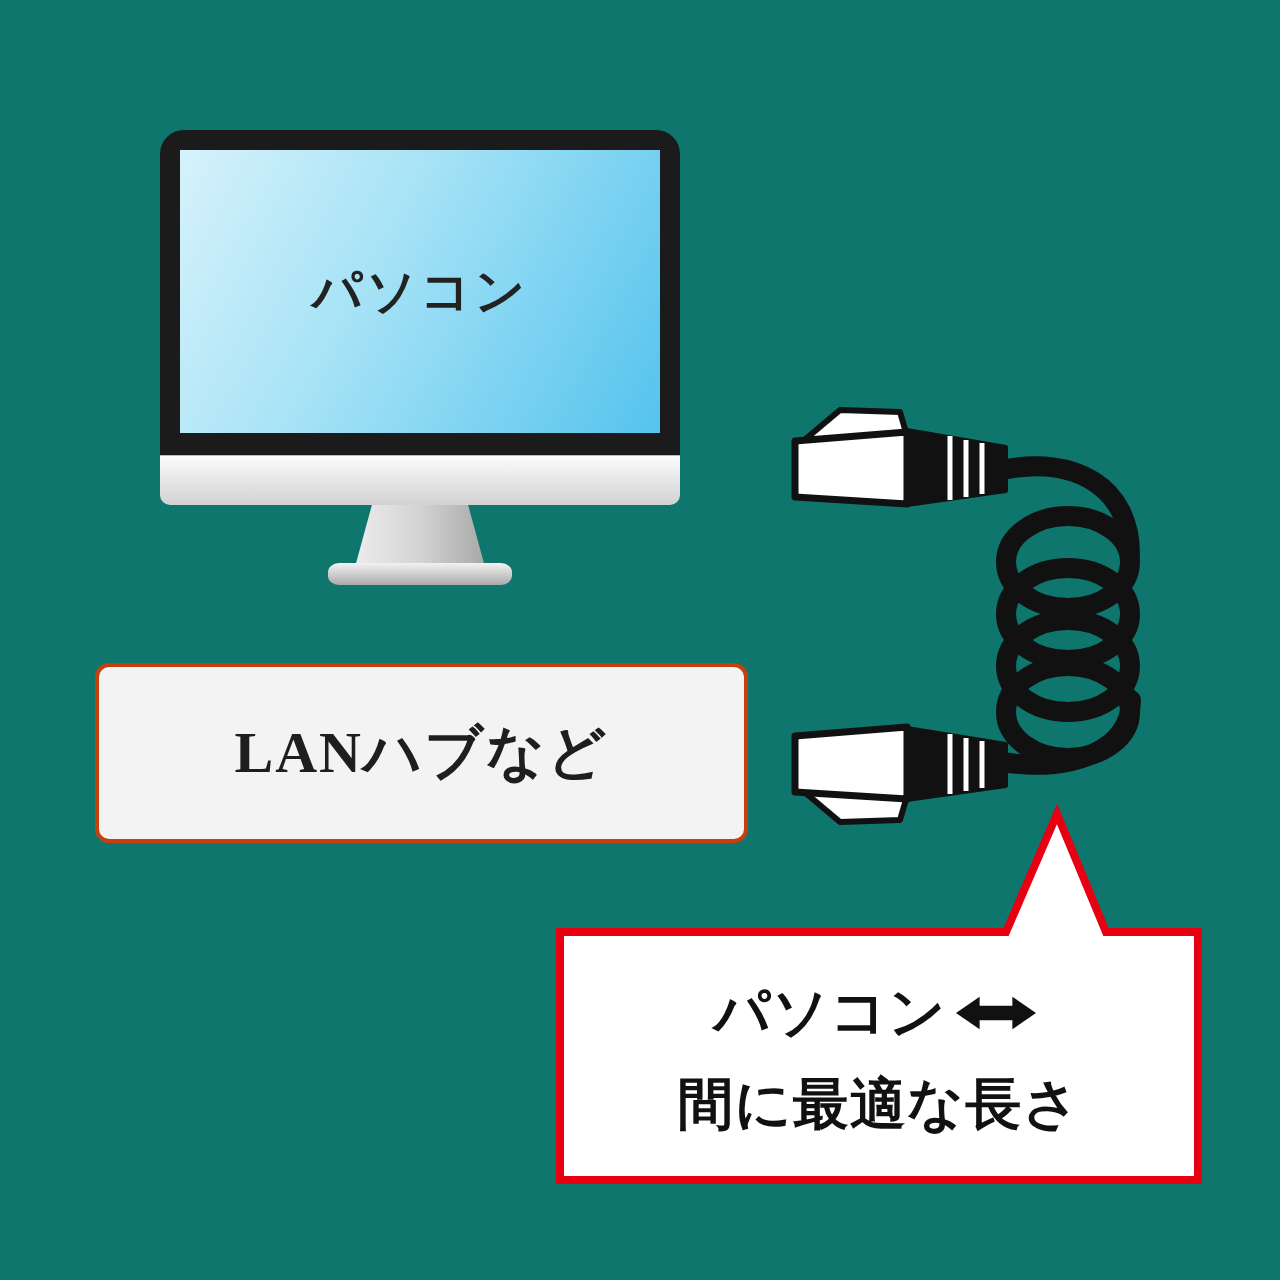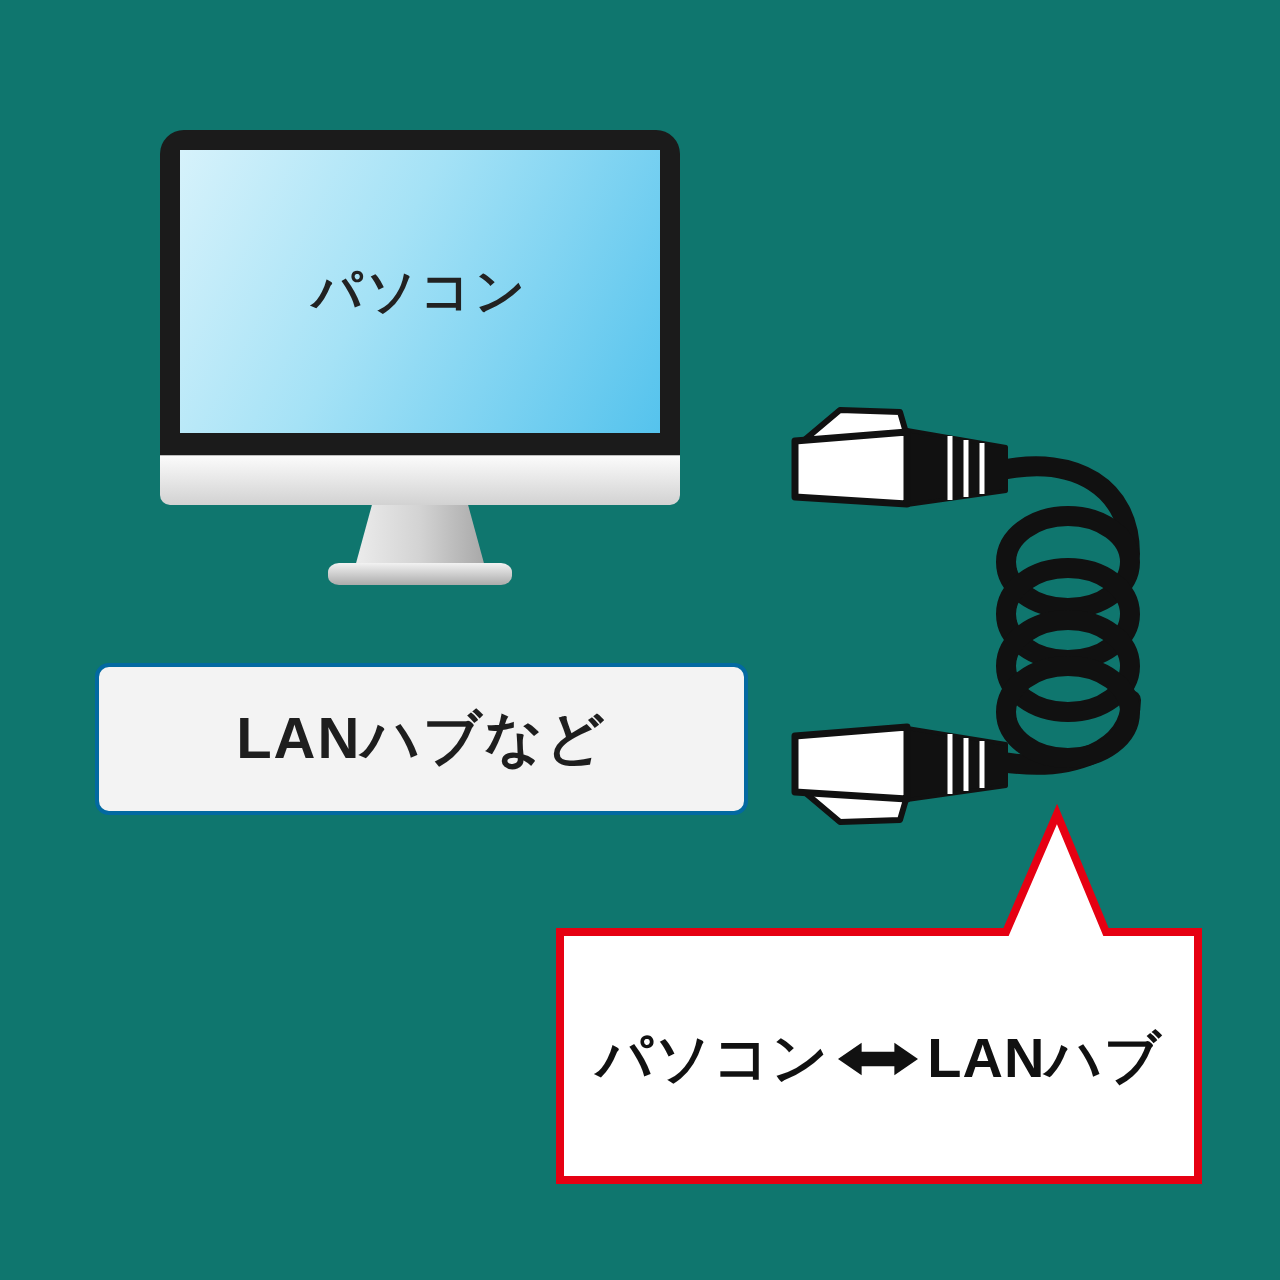--- a/index.html
+++ b/index.html
@@ -39,25 +39,25 @@
     clip-path:polygon(13% 0, 87% 0, 100% 100%, 0 100%);
   }
   .monitor-base {
     position:absolute; left:168px; top:433px; width:184px; height:22px;
     background:linear-gradient(#f2f2f2,#ababab);
     border-radius:11px / 9px;
   }
 
   
   .hub {
-    position:absolute; left:95px; top:663px; width:653px; height:152px;
+    position:absolute; left:95px; top:663px; width:653px; height:180px;
     background:#f3f3f3;
-    border:4px solid #0369a1;
+    border:4px solid #c2410c;
     border-radius:14px;
-    display:flex; align-items:center; justify-content:center;
+    display:flex; align-items:center; justify-content:center;font-family:Liberation Serif, serif;
   }
   .hub .hub-label { font-size:58px; font-weight:bold; color:#1e1e1e; letter-spacing:2px; }
 
   
   .cable-svg { position:absolute; left:770px; top:390px; width:445px; height:450px; }
 
   
   .callout-svg { position:absolute; left:545px; top:800px; width:670px; height:395px; }
   .callout-text {
     position:absolute; left:565px; top:948px; width:628px; height:222px;
@@ -120,17 +120,17 @@
   <svg class="callout-svg" viewBox="545 800 670 395" xmlns="http://www.w3.org/2000/svg">
     <path d="M 560 932 L 1006 932 L 1057 814 L 1106 932 L 1198 932 L 1198 1180 L 560 1180 Z" fill="#ffffff" stroke="#e60012" stroke-width="8" stroke-linejoin="miter"></path>
   </svg>
 
   <div class="callout-text">
     <div class="callout-line">
       <span>パソコン</span>
       <svg class="dbl-arrow" viewBox="0 0 88 44" xmlns="http://www.w3.org/2000/svg">
         <polygon points="0,22 26,4 26,14 62,14 62,4 88,22 62,40 62,30 26,30 26,40" fill="#111"></polygon>
       </svg>
-      <span>LANハブ</span>
     </div>
+    <div class="callout-line">間に最適な長さ</div>
   </div>
 
 </div>
 
 </body></html>

